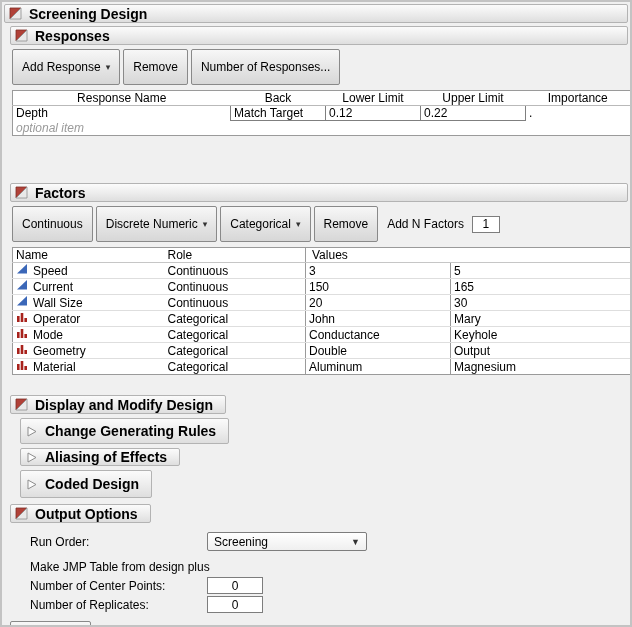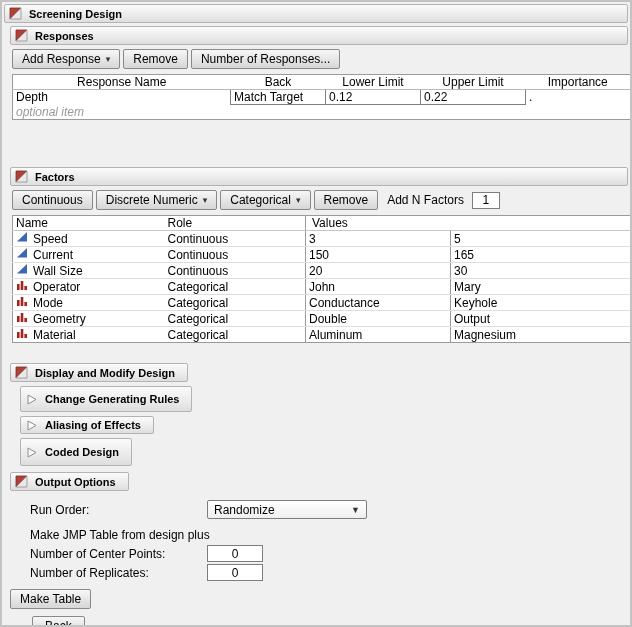--- a/index.html
+++ b/index.html
@@ -18,33 +18,33 @@
     padding: 2px;
   }
   
   .obar {
     display: flex; align-items: center; gap: 7px;
     height: 19px;
     padding: 0 12px 0 4px;
     background: linear-gradient(180deg, #fbfbfb 0%, #ececec 55%, #dedede 100%);
     border: 1px solid #b3b3b3;
     border-radius: 2px;
-    font-weight: bold; font-size: 11px;
+    font-weight: bold; font-size: 14px;
     cursor: default;
   }
   .obar.fit { width: max-content; justify-content: center; }
   .obar .icon-box { display: inline-flex; width: 13px; height: 13px; flex: 0 0 auto; }
   .lvl1 { margin-left: 6px; margin-top: 3px; }
   .sub-indent { margin-left: 10px; }
 
   
   .btnrow { display: flex; gap: 3px; align-items: center; margin-left: 2px; }
   .btn {
     display: inline-flex; align-items: center; justify-content: center; gap: 5px;
-    height: 20px; padding: 4px 9px;
+    height: 36px; padding: 4px 9px;
     background: linear-gradient(180deg, #f7f7f7, #e3e3e3 60%, #d7d7d7);
     border: 1px solid #898989; border-radius: 2px;
     font-size: 12px; cursor: default; white-space: nowrap;
   }
   .btn .arrow { font-size: 9px; color: #333; line-height: 1; }
 
   
   table { border-collapse: collapse; table-layout: fixed; background: #fff; }
   .datatable { margin-left: 2px; border: 1px solid #9a9a9a; width: 618px; }
   .datatable td, .datatable th { font-weight: normal; height: 15px; padding: 0 3px; overflow: hidden; white-space: nowrap; }
@@ -351,21 +351,21 @@
     <polygon points="1,1 12,1 1,12" fill="#b04138" stroke="#7d2d26" stroke-width="0.8"></polygon>
     <polygon points="12,1 12,12 1,12" fill="#e9e9e9" stroke="#8d8d8d" stroke-width="0.8"></polygon>
   </svg>
 </span>
       <span>Output Options</span>
     </div>
 
     <div class="outrow" style="margin-top:9px">
       <span class="outlabel">Run Order:</span>
       <span class="combo">
-        <span>Randomize</span>
+        <span>Screening</span>
         <span class="arrow">▼</span>
       </span>
     </div>
 
     <div class="outrow" style="margin-top:9px">
       <span>Make JMP Table from design plus</span>
     </div>
 
     <div class="outrow" style="margin-top:3px">
       <span class="outlabel">Number of Center Points:</span>

